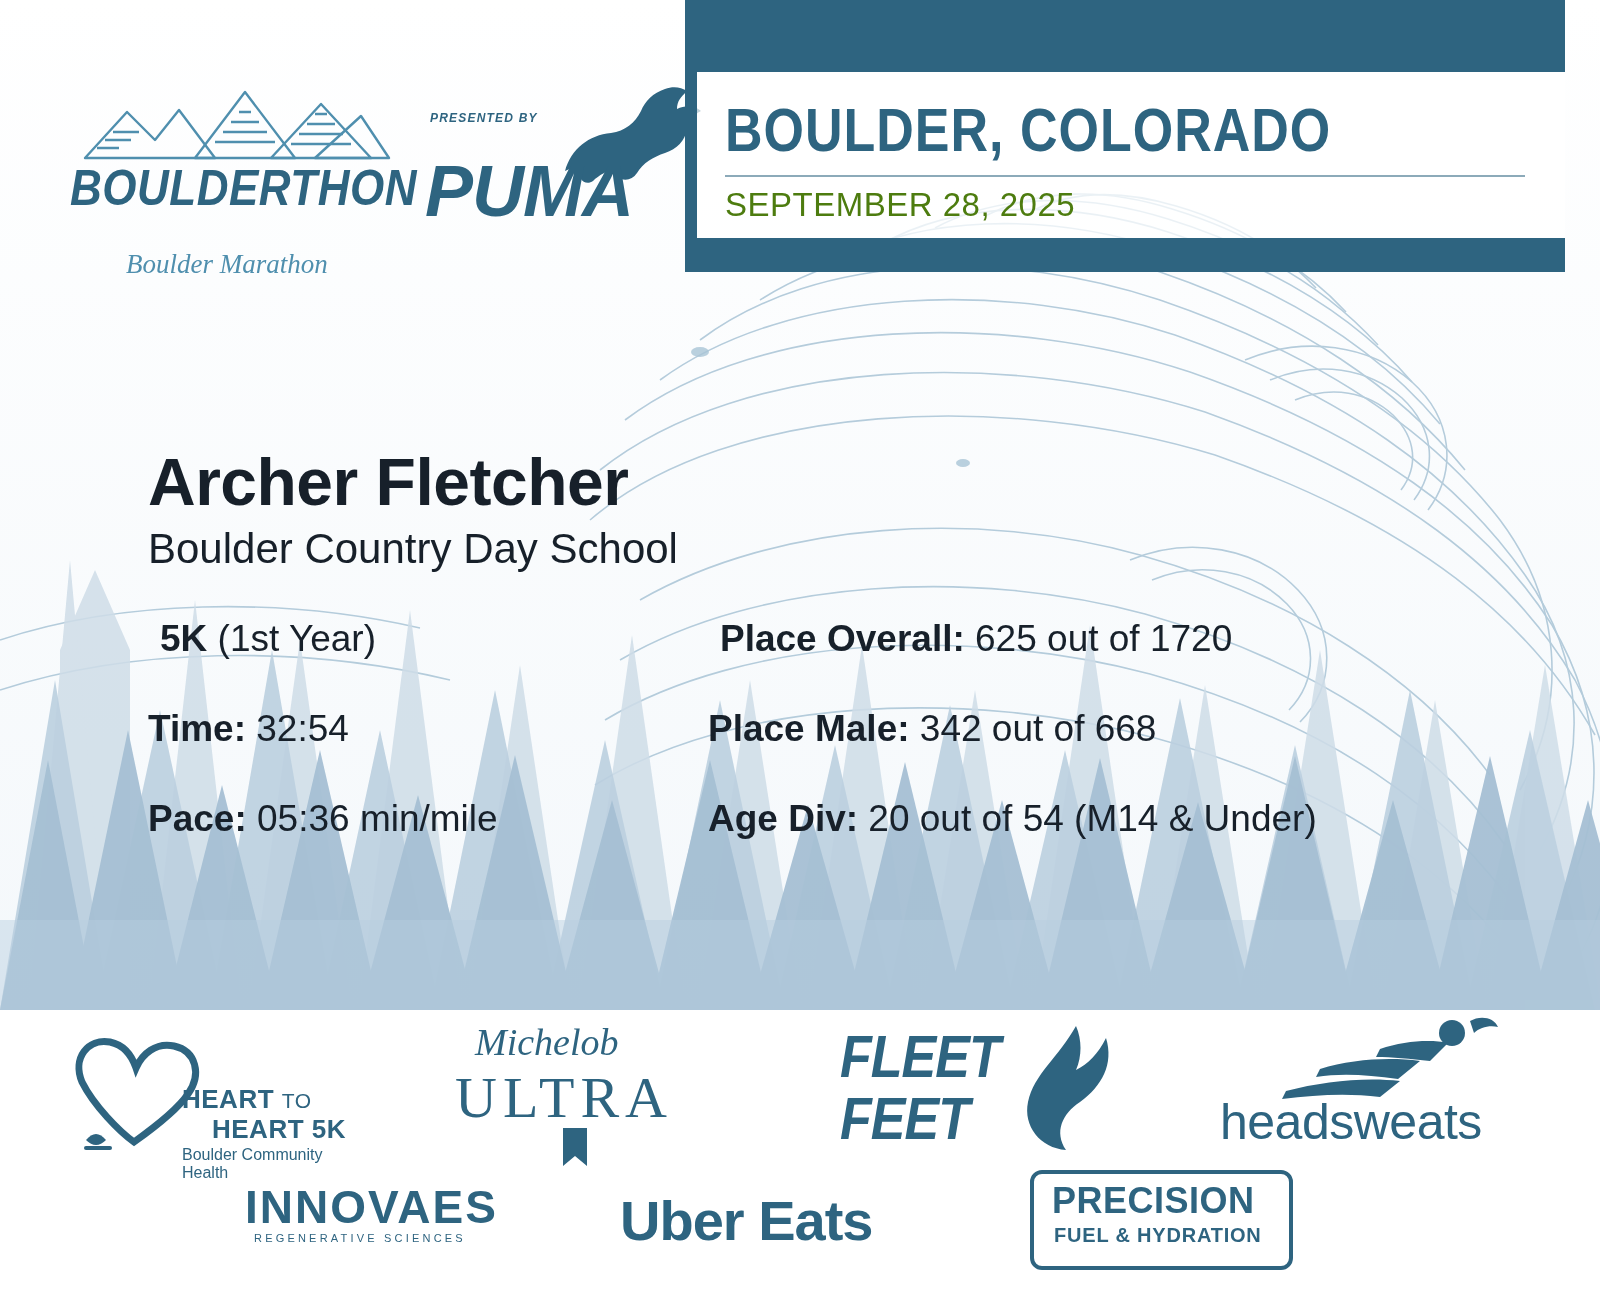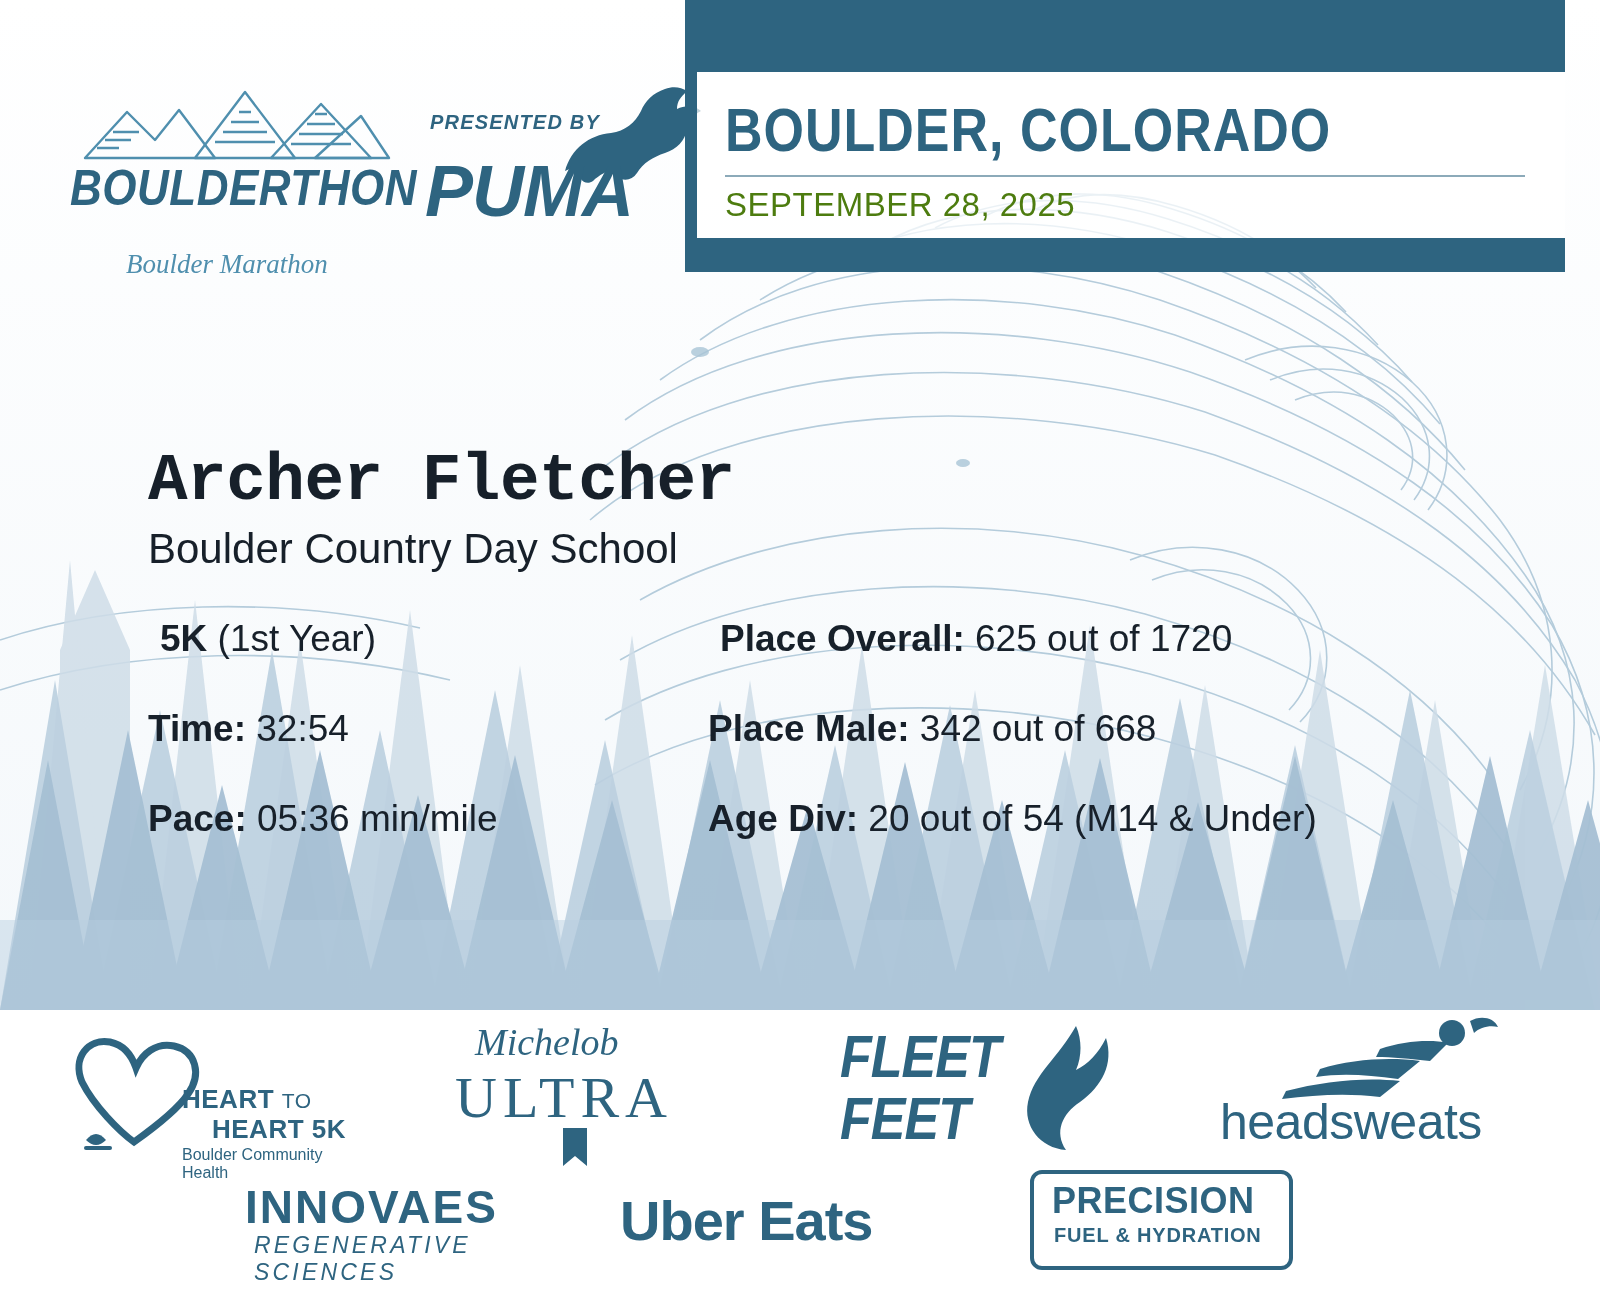--- a/index.html
+++ b/index.html
@@ -87,21 +87,21 @@
     position: absolute;
     left: 425px;
     top: 75px;
     width: 280px;
     height: 165px;
   }
   .presented-by {
     position: absolute;
     left: 5px;
     top: 36px;
-    font-size: 20px;
+    font-size: 12px;
     font-weight: bold;
     letter-spacing: 1.2px;
     color: #2e6480;
     font-style: italic;
   }
   .puma-word {
     position: absolute;
     left: 0px;
     top: 75px;
     font-family: "Liberation Sans", sans-serif;
@@ -199,21 +199,21 @@
     position: absolute;
     left: 0;
     top: 420px;
     width: 1600px;
     z-index: 6;
   }
   .runner-name {
     position: absolute;
     left: 148px;
     top: 24px;
-    font-family: Liberation Mono, monospace;
+    font-family: Liberation Sans, sans-serif;
     font-weight: bold;
     font-size: 66px;
     color: #17202a;
     letter-spacing: -0.5px;
   }
   .affiliation {
     position: absolute;
     left: 148px;
     top: 105px;
     font-family: "Liberation Sans", sans-serif;
@@ -324,36 +324,35 @@
 
   .s-headsweats { left: 1220px; top: 5px; width: 300px; height: 140px; }
   .headsweats-word {
     position: absolute;
     left: 0; top: 78px;
     font-size: 50px;
     color: #2e6480;
     letter-spacing: -0.5px;
   }
 
-  .s-innovaes { left: 245px; top: 170px; width: 290px; height: 90px; }
+  .s-innovaes { left: 245px; top: 170px; width: 290px; height: 90px; text-align: right; }
   .innovaes-word {
     position: absolute;
     left: 0; top: 0;
     font-weight: bold;
     font-size: 46px;
     letter-spacing: 2px;
     color: #2e6480;
   }
   .innovaes-sub {
     position: absolute;
     left: 9px; top: 52px;
-    font-size: 23px;
+    font-size: 11px;
     letter-spacing: 3.2px;
     color: #2e6480;
-    font-style: italic;
   }
 
   .s-uber { left: 620px; top: 178px; width: 330px; height: 80px; }
   .uber-word {
     position: absolute;
     left: 0; top: 0;
     font-weight: bold;
     font-size: 56px;
     letter-spacing: -1px;
     color: #2e6480;

